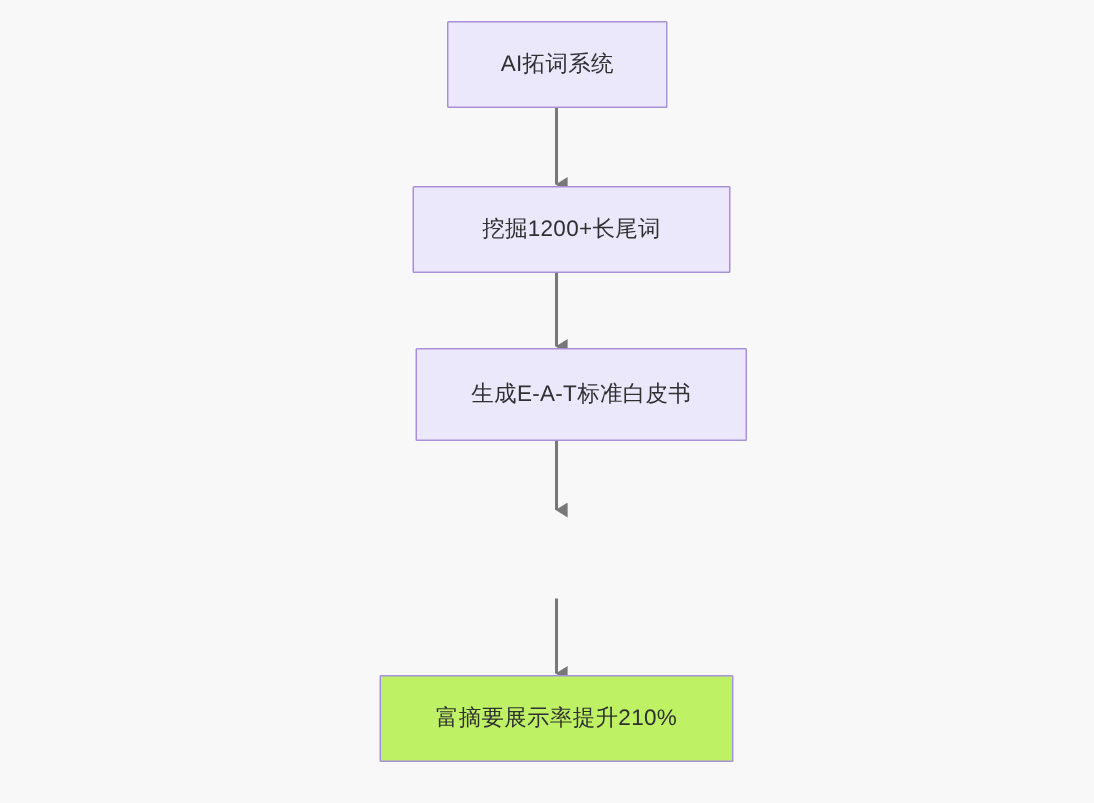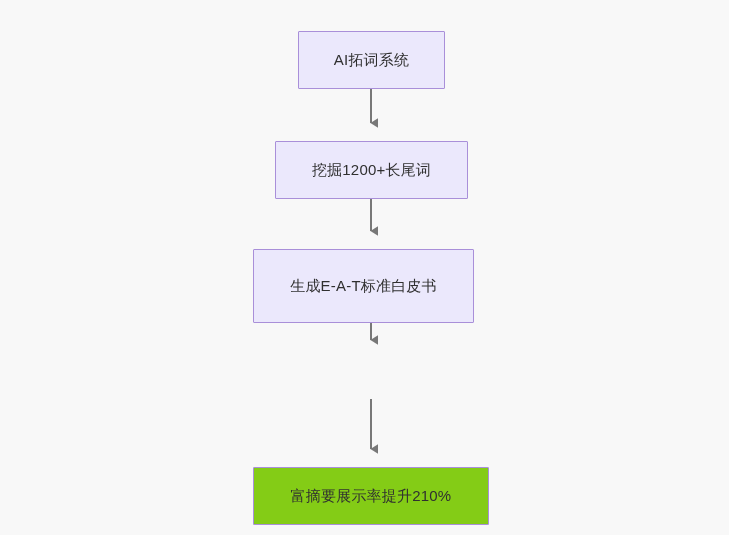--- a/index.html
+++ b/index.html
@@ -30,21 +30,20 @@
   .node {
     position: absolute;
     box-sizing: border-box;
     background: #ebe8fc;
     border: 1.4px solid #a98fd9;
     border-radius: 1px;
     display: flex;
     align-items: center;
     justify-content: center;
     text-align: right;
-    margin-top: 17px;
   }
   .node-label {
     font-size: 15px;
     line-height: 1.3;
     color: #303030;
     letter-spacing: 0.2px;
     white-space: nowrap;
   }
 </style>
 </head>
@@ -63,26 +62,26 @@
         <line x1="371" y1="182" x2="371" y2="231" stroke="#787878" stroke-width="2" marker-end="url(#arrowhead)"></line>
         <line x1="371" y1="290" x2="371" y2="340" stroke="#787878" stroke-width="2" marker-end="url(#arrowhead)"></line>
         <line x1="371" y1="399" x2="371" y2="449" stroke="#787878" stroke-width="2" marker-end="url(#arrowhead)"></line>
       </g>
   </svg>
 
   <div class="node" style="left: 298px; top: 14px; width: 147px; height: 58px; background: rgb(235, 232, 252); border-color: rgb(169, 143, 217); color: rgb(48, 48, 48);">
     <span class="node-label">AI拓词系统</span>
   </div>
 
-  <div class="node" style="left: 275px; top: 124px; width: 193px; height: 58px; background: rgb(235, 232, 252); border-color: rgb(169, 143, 217); color: rgb(48, 48, 48);">
+  <div class="node" style="left: 275px; top: 124px; width: 212px; height: 58px; background: rgb(235, 232, 252); border-color: rgb(169, 143, 217); color: rgb(48, 48, 48);">
     <span class="node-label">挖掘1200+长尾词</span>
   </div>
 
-  <div class="node" style="left: 253px; top: 232px; width: 221px; height: 74px; background: rgb(235, 232, 252); border-color: rgb(169, 143, 217); color: rgb(48, 48, 48);">
+  <div class="node" style="left: 277px; top: 232px; width: 221px; height: 62px; background: rgb(235, 232, 252); border-color: rgb(169, 143, 217); color: rgb(48, 48, 48);">
     <span class="node-label">生成E-A-T标准白皮书</span>
   </div>
 
 
-  <div class="node" style="left: 253px; top: 450px; width: 236px; height: 58px; background: #84cc16; border-color: rgb(169, 143, 217); color: rgb(48, 48, 48);">
+  <div class="node" style="left: 253px; top: 450px; width: 236px; height: 58px; background: #bef264; border-color: rgb(169, 143, 217); color: rgb(48, 48, 48);">
     <span class="node-label">富摘要展示率提升210%</span>
   </div>
 
 </div>
 
 </body></html>

